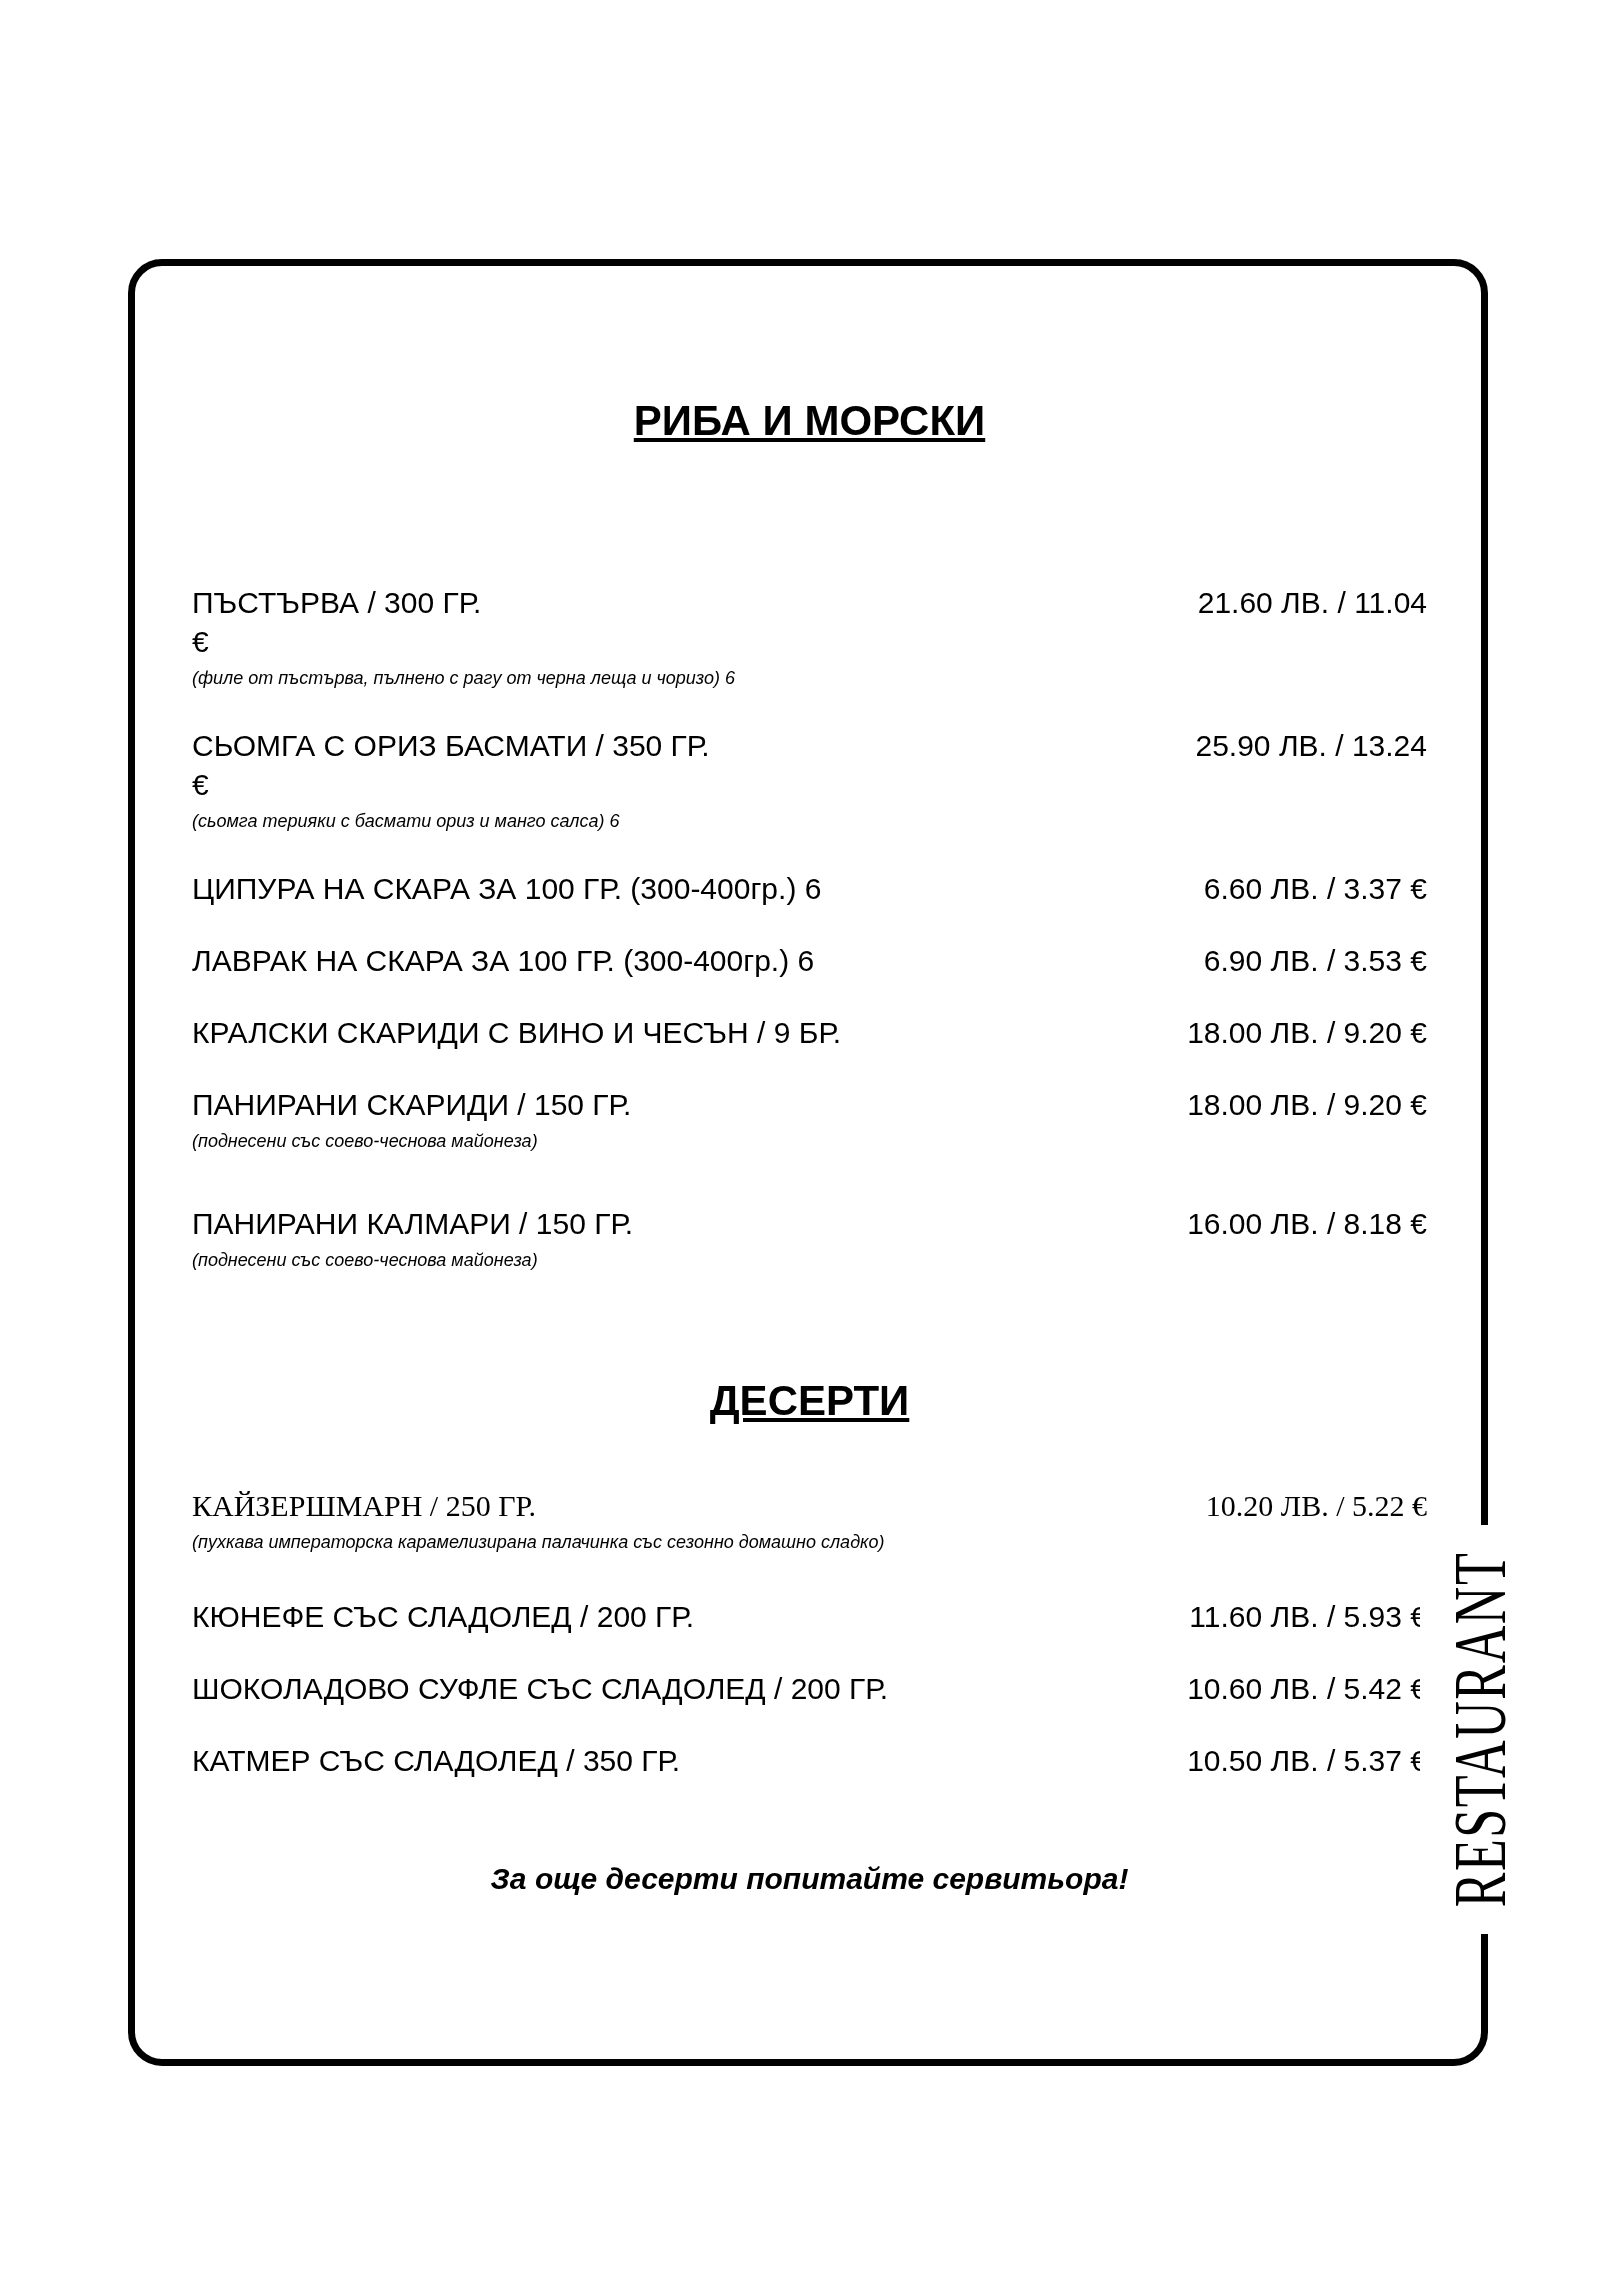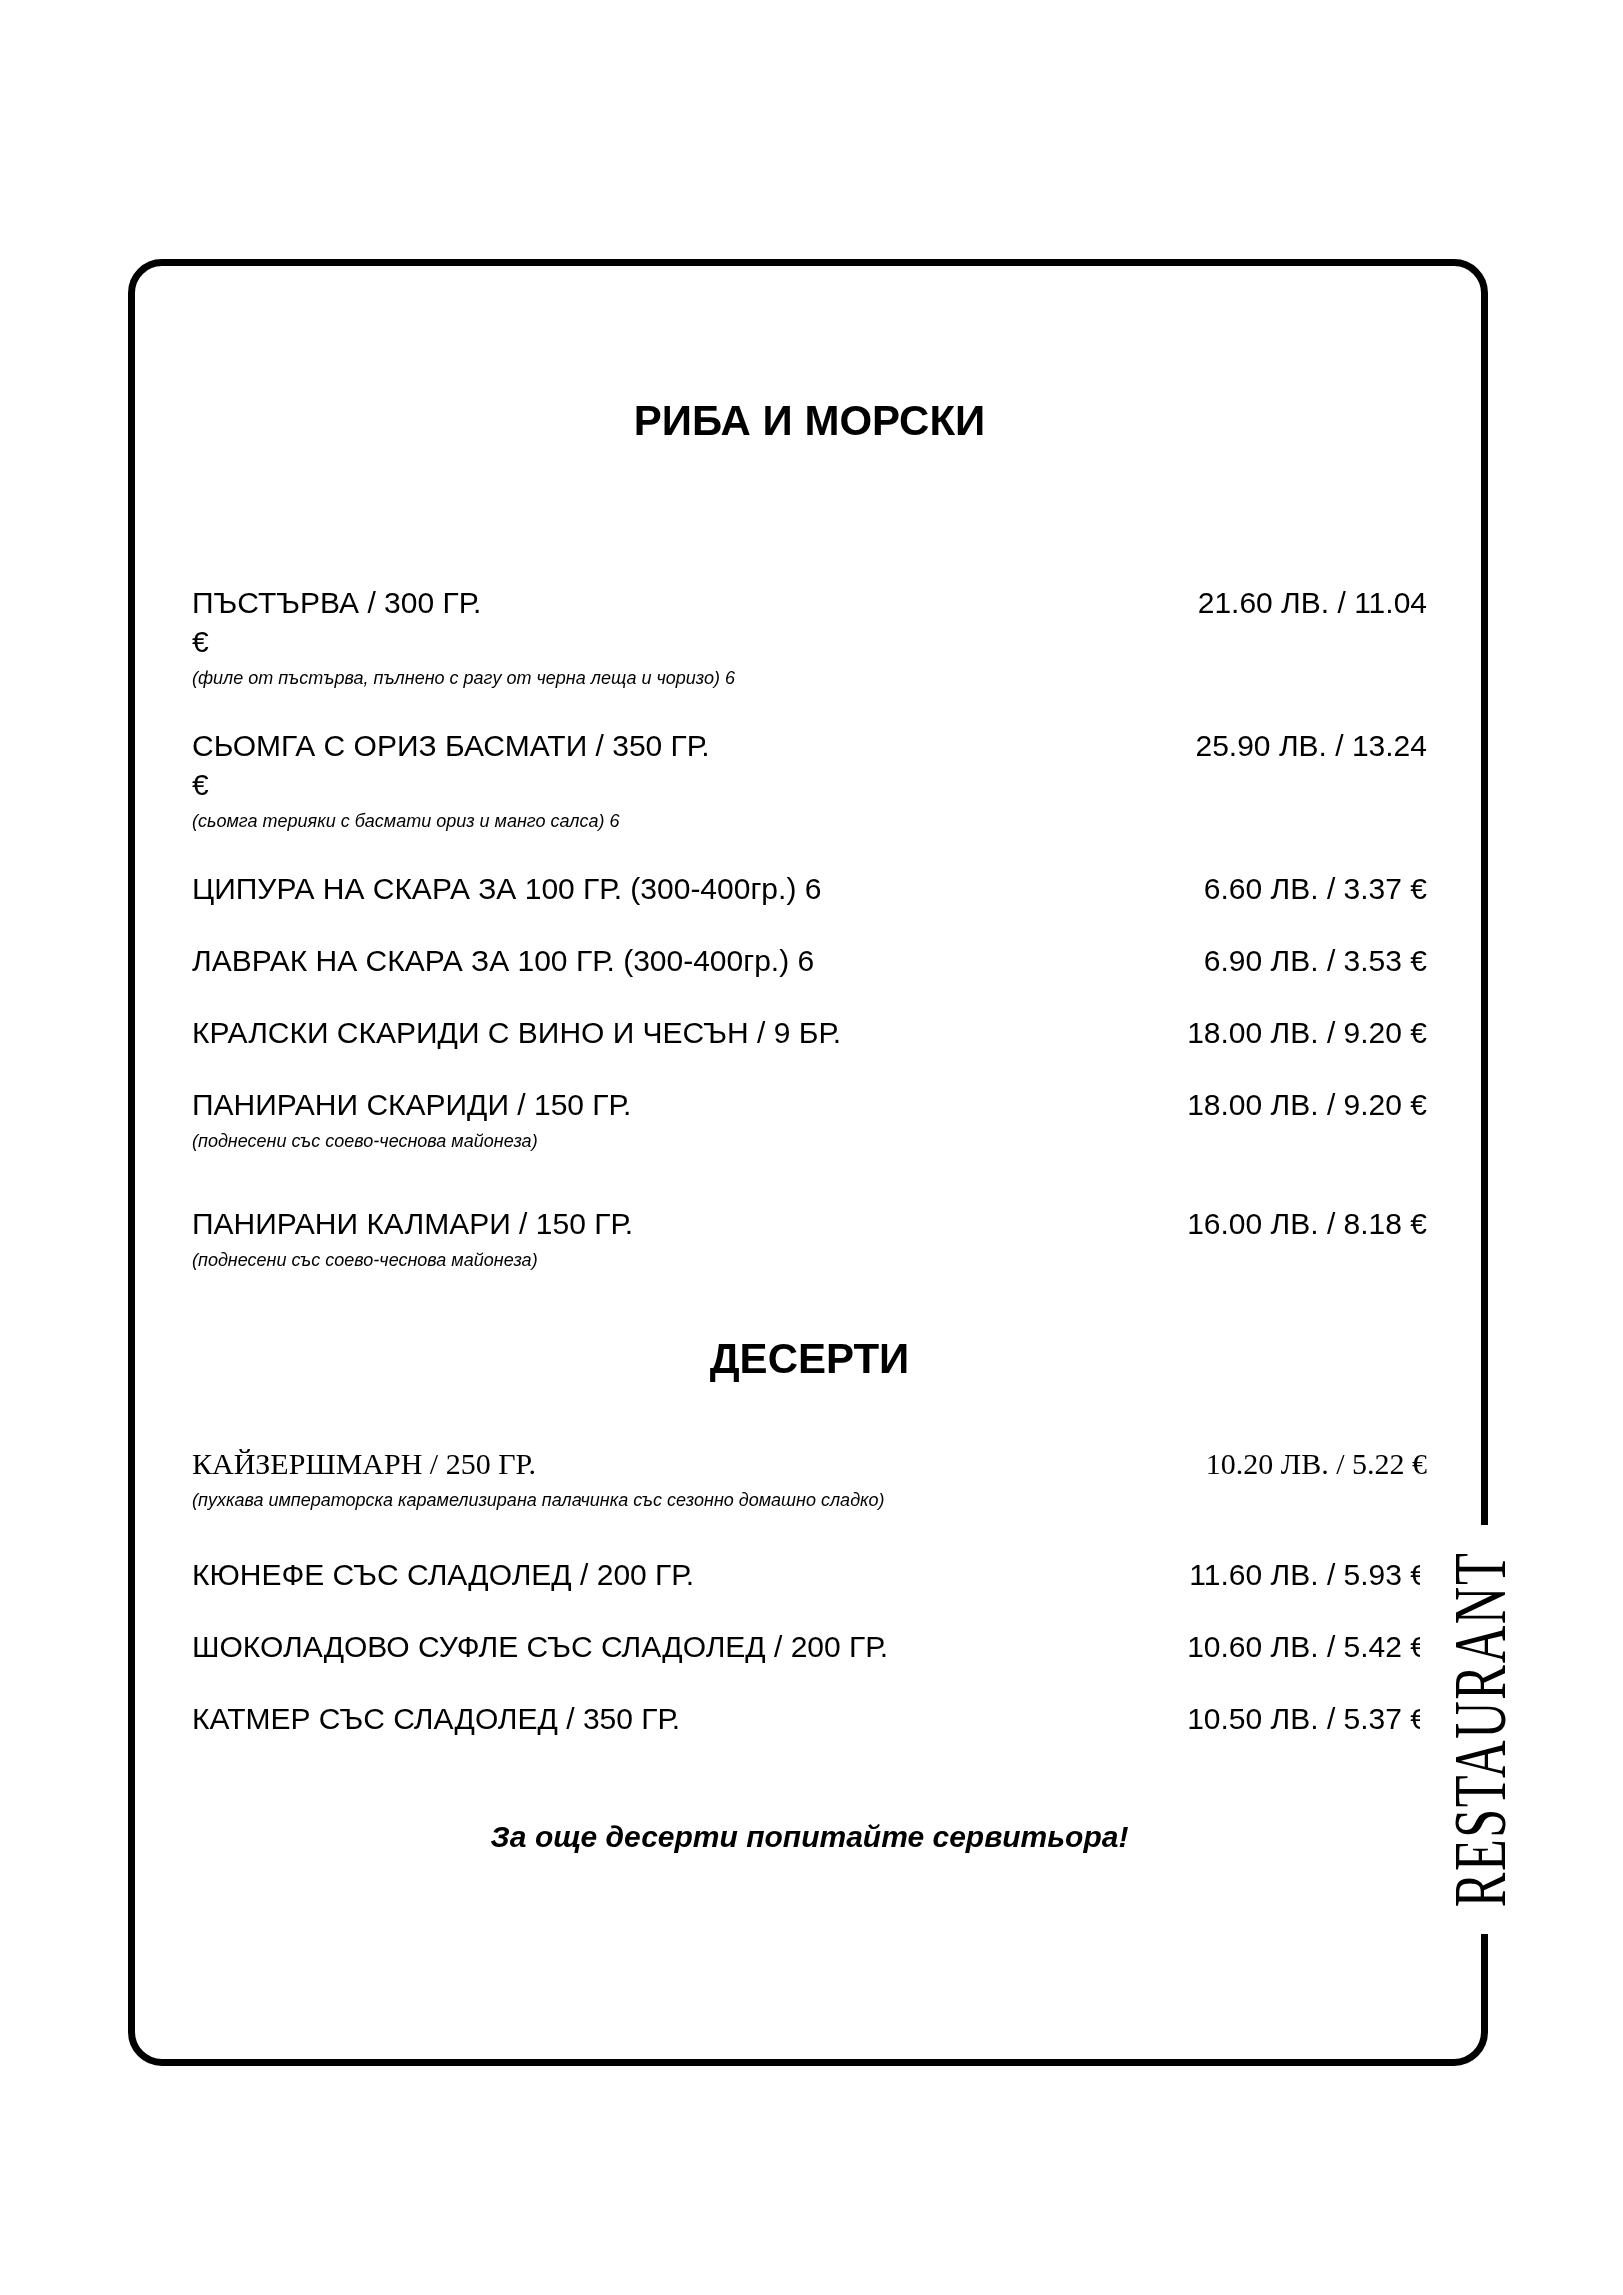--- a/index.html
+++ b/index.html
@@ -28,23 +28,24 @@
     top: 259px;
     width: 1235px;
   }
   .section-title {
     margin: 0;
     text-align: center;
     font-size: 42px;
     line-height: 42px;
     font-weight: bold;
     letter-spacing: 0px;
+    text-decoration: underline;
   }
   .section-title.first { margin-top: 141px; }
-  .section-title.second { margin-top: 61px; }
+  .section-title.second { margin-top: 103px; }
   .row {
     display: flex;
     justify-content: space-between;
     align-items: baseline;
     font-size: 30px;
     line-height: 39px;
     margin-top: 33px;
   }
   .row.mt-216 { margin-top: 141px; }
   .row.mt-48 { margin-top: 31px; }

